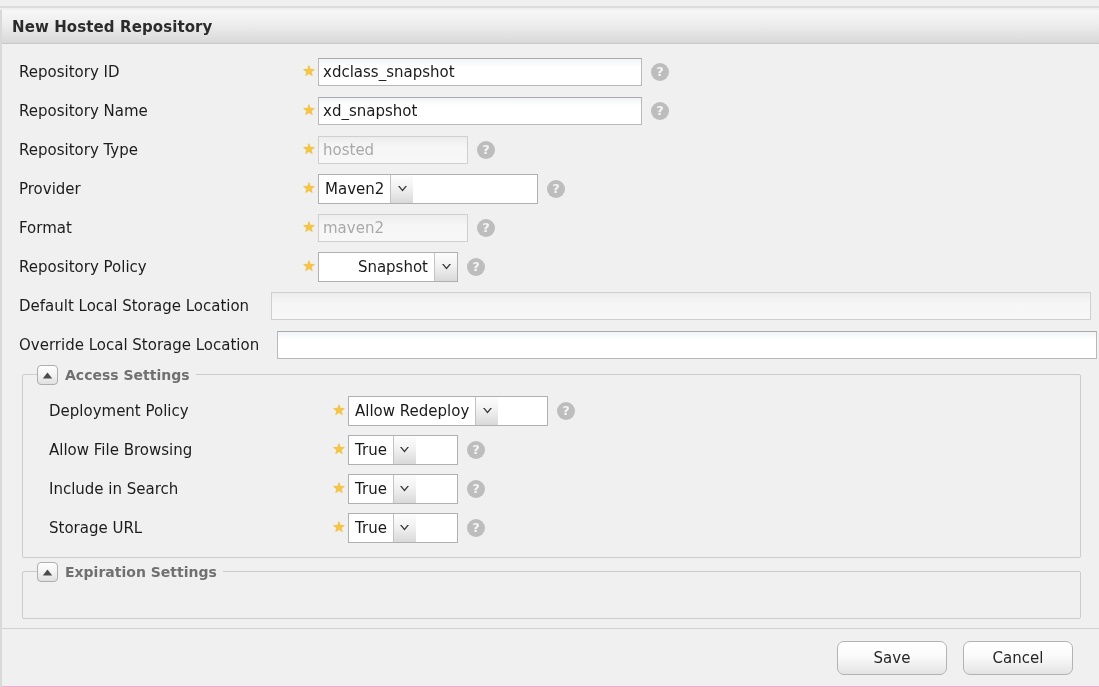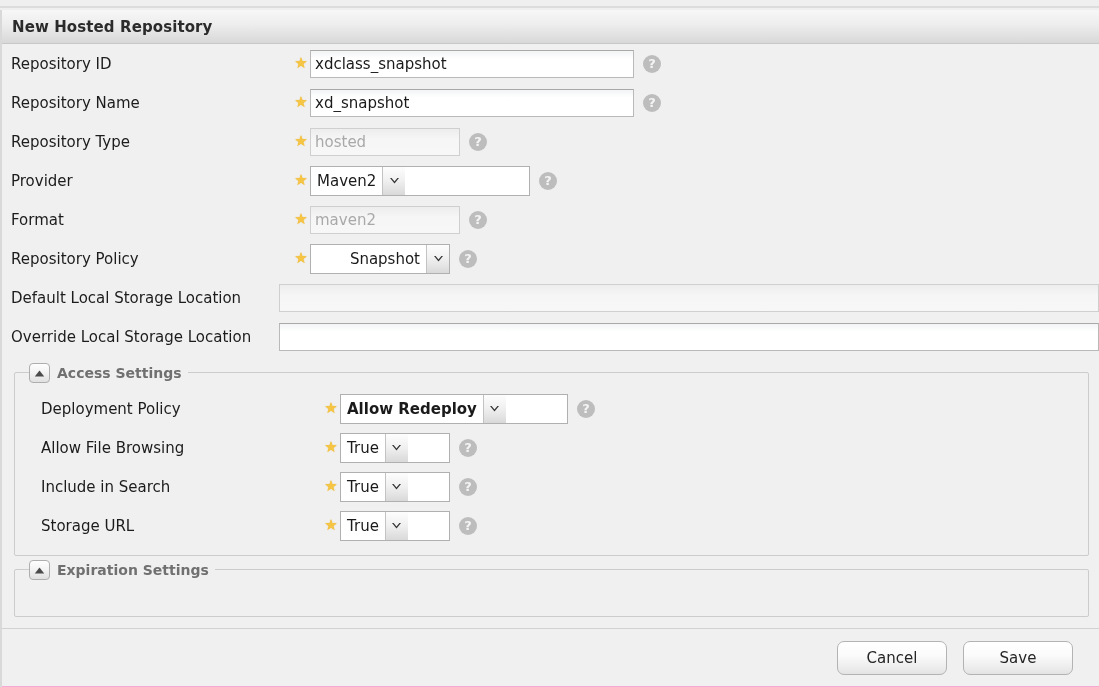--- a/index.html
+++ b/index.html
@@ -59,21 +59,21 @@
   .title-bar .title-text {
     font-size: 15px;
     font-weight: bold;
     color: #2b2b2b;
     letter-spacing: 0.1px;
   }
 
   
   .form-body {
     position: relative;
-    padding: 0;
+    padding: 8px;
     background: #f0f0f0;
     height: 642px;
     box-sizing: border-box;
   }
 
   .form-row {
     position: relative;
     height: 39px;
     display: flex;
     align-items: center;
@@ -156,21 +156,21 @@
     width: 22px;
     flex: 0 0 22px;
     border-left: 1px solid #c3c3c3;
     background: linear-gradient(to bottom, #fdfdfd 0%, #f0f0f0 48%, #d9d9d9 100%);
     display: flex;
     align-items: center;
     justify-content: center;
   }
   .sel .sel-arrow svg { display: block; }
   .sel.w220 { width: 220px; }
-  .sel.w200 { width: 228px; font-weight: bold; }
+  .sel.w200 { width: 200px; }
   .sel.w120 { width: 140px; justify-content: flex-end; }
   .sel.w110 { width: 110px; }
 
   
   .help-icon {
     width: 18px;
     height: 18px;
     flex: 0 0 18px;
     margin-left: 9px;
     border-radius: 50%;
@@ -349,21 +349,21 @@
       </div>
 
       <div class="form-row">
         <span class="field-label">Override Local Storage Location</span>
         <span class="req-star empty"></span>
         <span class="control-wrap">
           <input class="txt wide" type="text" value="" style="">
         </span>
       </div>
 
-      <div class="group" style="margin-top:16px;">
+      <div class="group" style="margin-top:10px;">
         <div class="group-legend">
           <span class="collapse-btn">
             <svg width="11" height="7" viewBox="0 0 11 7">
                 <path d="M5.5 0.6 L10.2 6.4 L0.8 6.4 Z" fill="#4a4a4a"></path>
               </svg>
           </span>
           <span class="group-title">Access Settings</span>
         </div>
 
         <div class="group-body">
@@ -441,19 +441,19 @@
             <svg width="11" height="7" viewBox="0 0 11 7">
                 <path d="M5.5 0.6 L10.2 6.4 L0.8 6.4 Z" fill="#4a4a4a"></path>
               </svg>
           </span>
           <span class="group-title">Expiration Settings</span>
         </div>
         <div class="group-body"></div>
       </div>
 
       <div class="footer">
+        <div class="btn">Save</div>
         <div class="btn">Cancel</div>
-        <div class="btn">Save</div>
       </div>
 
     </div>
   </div>
 </div>
 
 </body></html>

